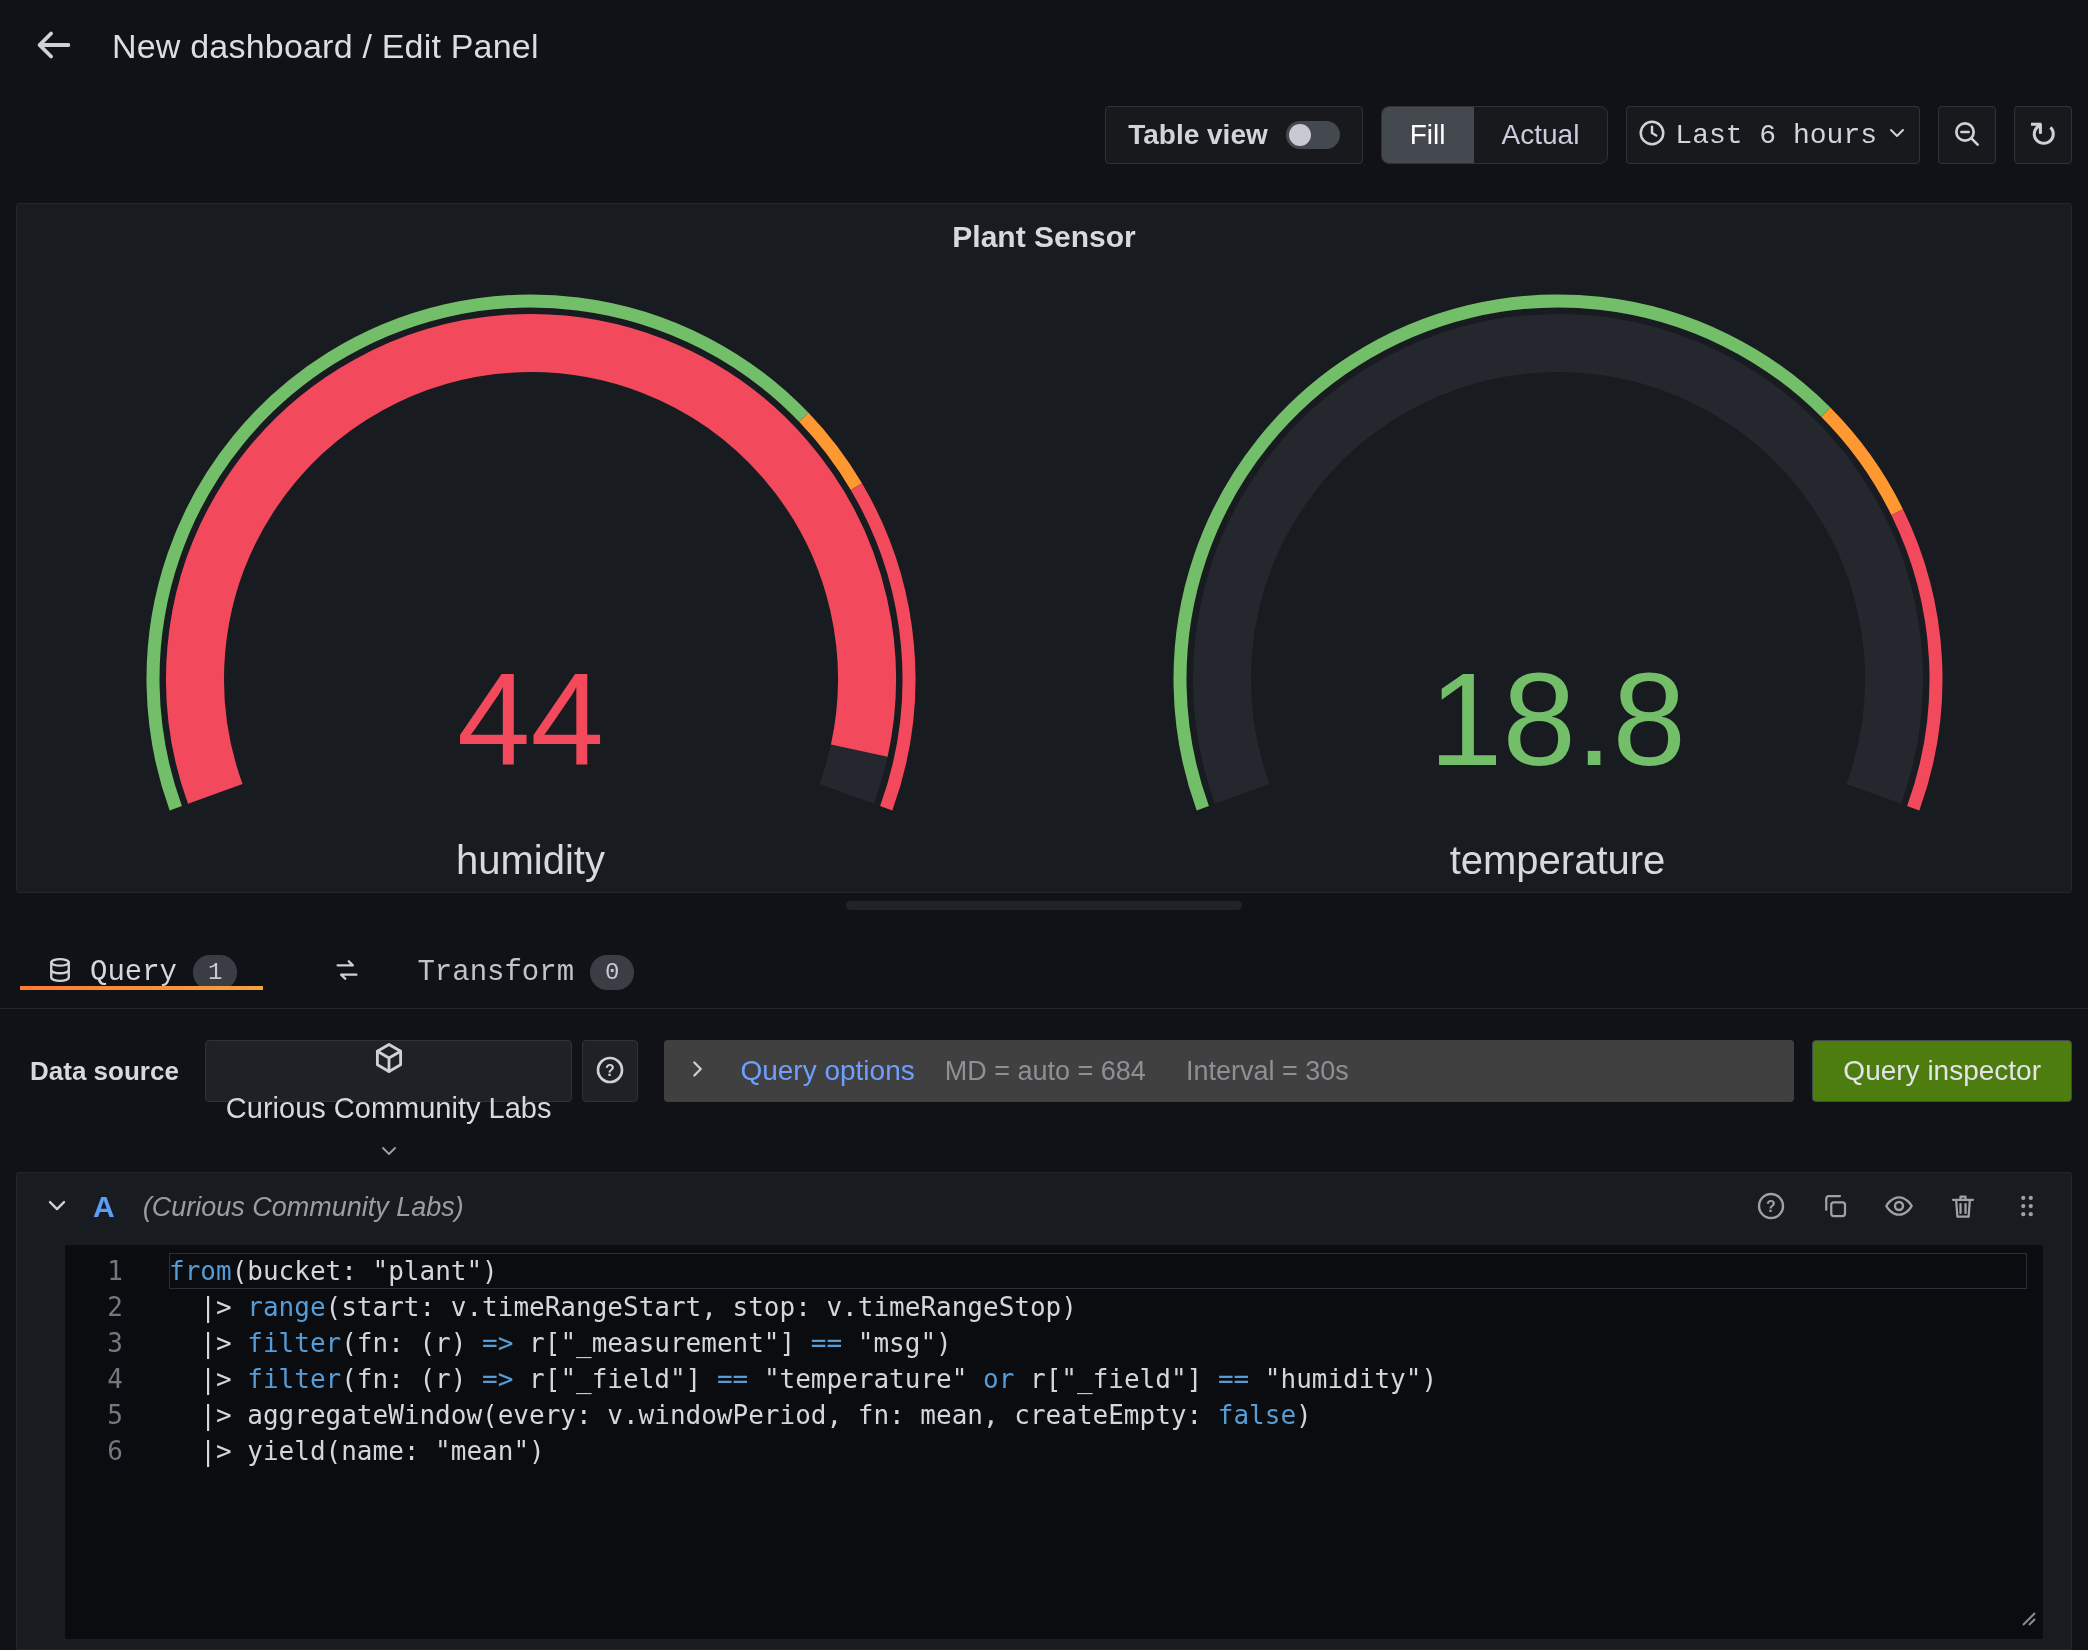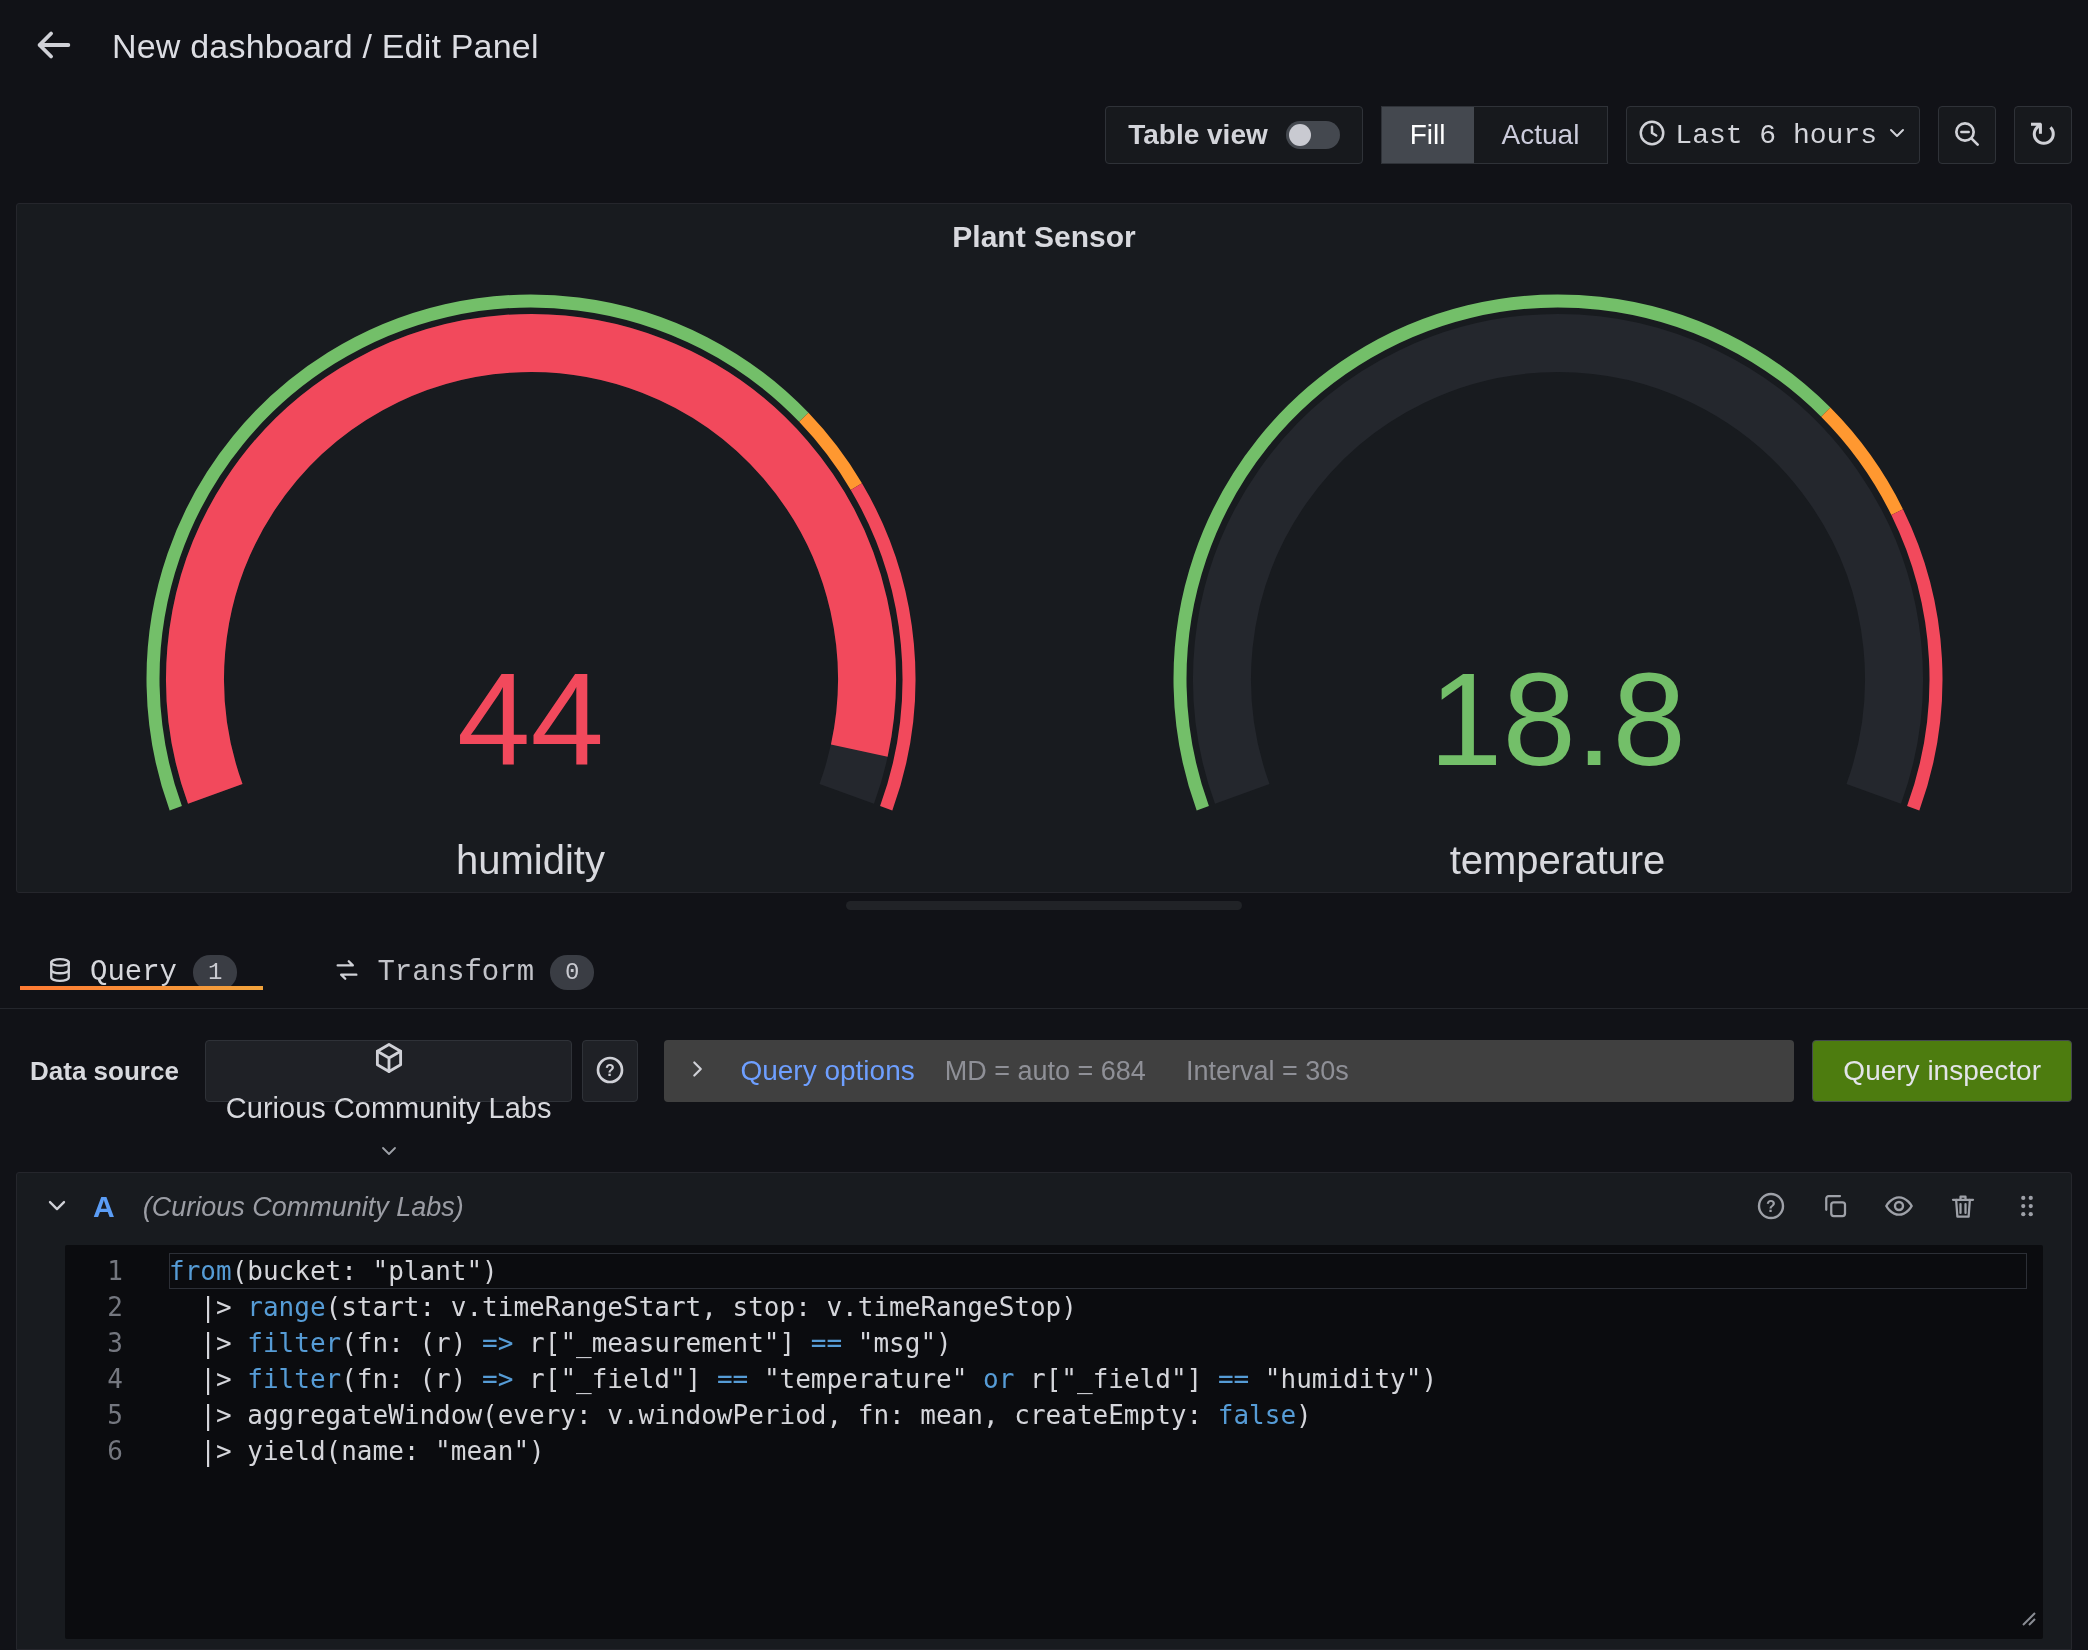--- a/index.html
+++ b/index.html
@@ -12,21 +12,21 @@
   .back-btn { background:none; border:none; cursor:pointer; width:50px; height:50px; display:flex; align-items:center; justify-content:center; }
   .page-title { margin-left:34px; font-size:34px; font-weight:500; color:#dcdde3; letter-spacing:.2px; }
 
   
   .toolbar { position:absolute; top:106px; right:16px; height:58px; display:flex; align-items:stretch; gap:18px; }
   .tb-box { display:flex; align-items:center; background:#17191d; border:1px solid #2f3238; border-radius:4px; }
   .tableview { padding:0 22px; gap:18px;font-weight:bold; }
   .tb-label { font-size:28px; color:#d3d4da; }
   .toggle { width:54px; height:28px; border-radius:15px; background:#44484f; position:relative; cursor:pointer; border:none; }
   .toggle .knob { position:absolute; left:3px; top:3px; width:22px; height:22px; border-radius:50%; background:#c9cad1; }
-  .segmented { display:flex; align-items:stretch; background:#17191d; border:1px solid #2f3238; border-radius:0; overflow:hidden; }
+  .segmented { display:flex; align-items:stretch; background:#17191d; border:1px solid #2f3238; border-radius:8px; overflow:hidden; }
   .seg { border:none; background:transparent; color:#ccccdc; font-size:28px; padding:0 28px; font-family:inherit; cursor:pointer; }
   .seg.active { background:#44484f; color:#ffffff; font-weight:500; }
   .timepicker { padding:0 10px; gap:8px; cursor:pointer;font-family:Liberation Mono, monospace; }
   .timepicker .tb-label { font-weight:500; }
   .iconbtn { width:58px; justify-content:center; cursor:pointer; }
   .refresh-glyph { font-family:"DejaVu Sans", sans-serif; font-size:36px; color:#d0d1d7; line-height:1; }
 
   
   .viz-panel { position:absolute; left:16px; top:203px; width:2056px; height:690px; background:#181b1f; border:1px solid #25262c; border-radius:3px; }
   .viz-title { position:absolute; top:16px; left:0; right:0; text-align:center; font-size:30px; font-weight:600; color:#d8d9de; }
@@ -35,21 +35,21 @@
   .gauge svg { position:absolute; left:50%; top:0; transform:translateX(-50%); }
   .gauge-value { position:absolute; left:0; right:0; top:392px; text-align:center; font-size:132px; font-weight:500; line-height:1; }
   .gauge-label { position:absolute; left:0; right:0; top:554px; text-align:center; font-size:40px; color:#d8d9de;margin-top:22px; }
 
   .panel-resize { position:absolute; top:901px; left:50%; transform:translateX(-50%); width:396px; height:9px; border-radius:5px; background:#212327; cursor:row-resize; }
 
   
   .tabs { position:absolute; top:936px; left:0; right:0; height:73px; border-bottom:1px solid #24262c; display:flex; align-items:center; padding-left:20px; gap:44px;font-family:Liberation Mono, monospace; }
   .tab { display:flex; align-items:center; gap:16px; padding:0 26px; position:relative; cursor:pointer; }
   .t-label { font-size:29px; font-weight:500; color:#d6d7dc; }
-  .tab.inactive .t-label { color:#c2c3c9; }
+  .tab.inactive .t-label { color:#c2c3c9;margin-left:40px; }
   .badge { background:#3a3d44; color:#c9cad0; font-size:24px; border-radius:17px; padding:4px 15px; min-width:34px; text-align:center; }
   .tab.active::after { content:""; position:absolute; left:0; right:0; bottom:0; height:4px; background:linear-gradient(90deg,#ff7a33,#f2a33c); }
 
   
   .ds-row { position:absolute; top:1040px; left:30px; right:16px; height:62px; display:flex; align-items:center; }
   .ds-label { font-size:26px; font-weight:700; color:#d8d9de; margin-right:26px; }
   .ds-picker { height:62px; display:flex; align-items:center; gap:14px; padding:0 20px; background:#1f2126; border:1px solid #2f3238; border-radius:4px; cursor:pointer;flex-direction:column; }
   .ds-picker .ds-name { font-size:29px; color:#d8d9de; }
   .round-btn { height:62px; width:56px; margin-left:10px; display:flex; align-items:center; justify-content:center; background:#1f2126; border:1px solid #2f3238; border-radius:4px; cursor:pointer; }
   .q-options { flex:1; height:62px; margin-left:26px; display:flex; align-items:center; gap:30px; padding:0 20px; background:#404040; border-radius:4px; cursor:pointer; }

